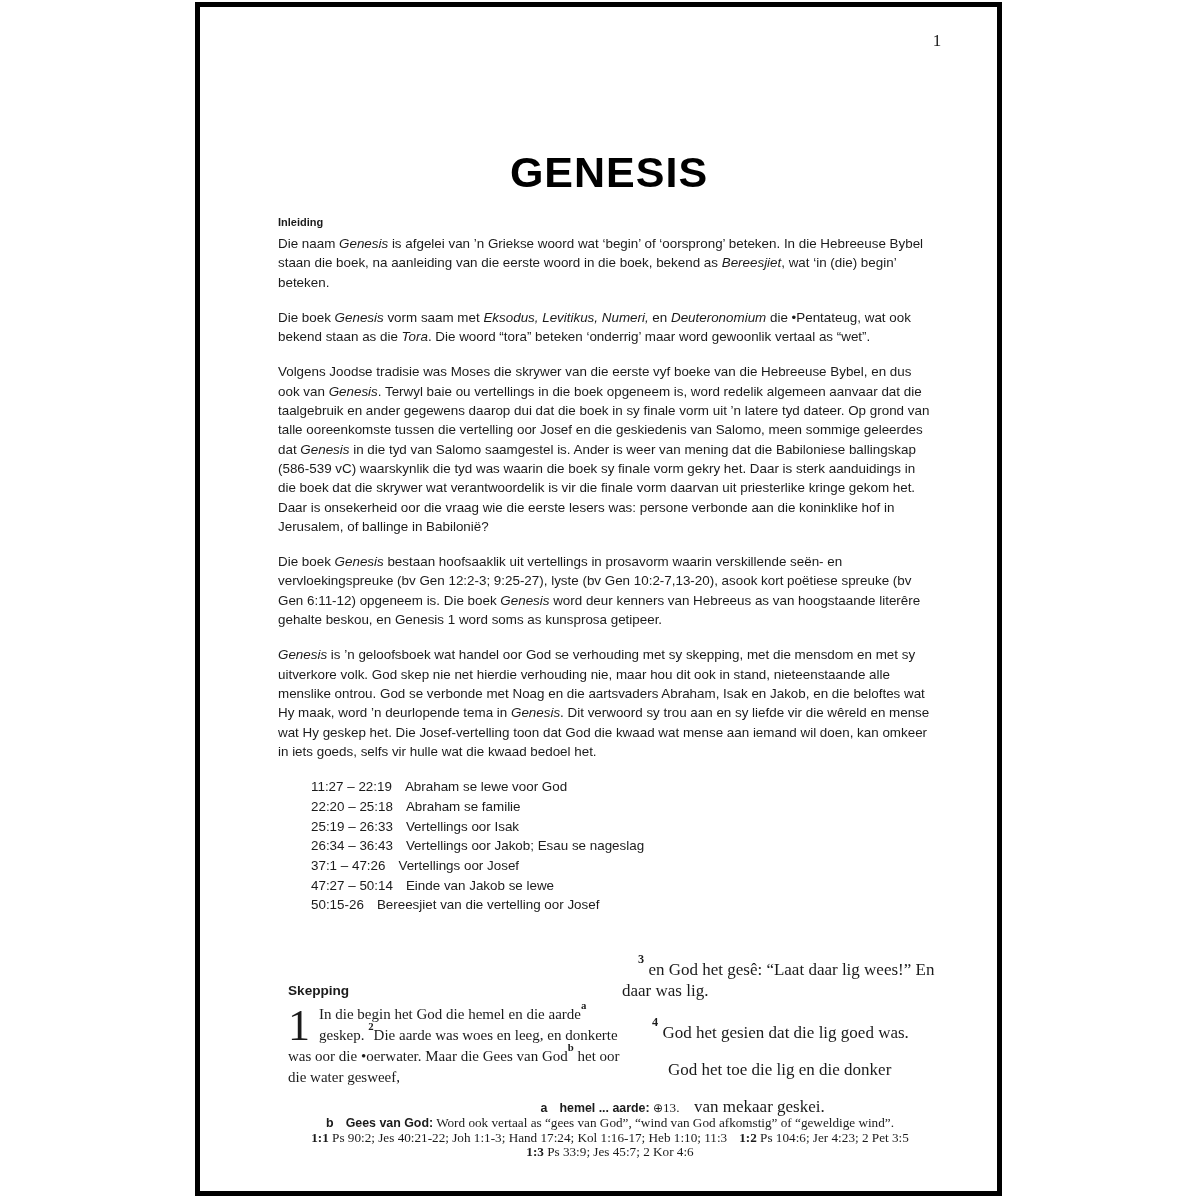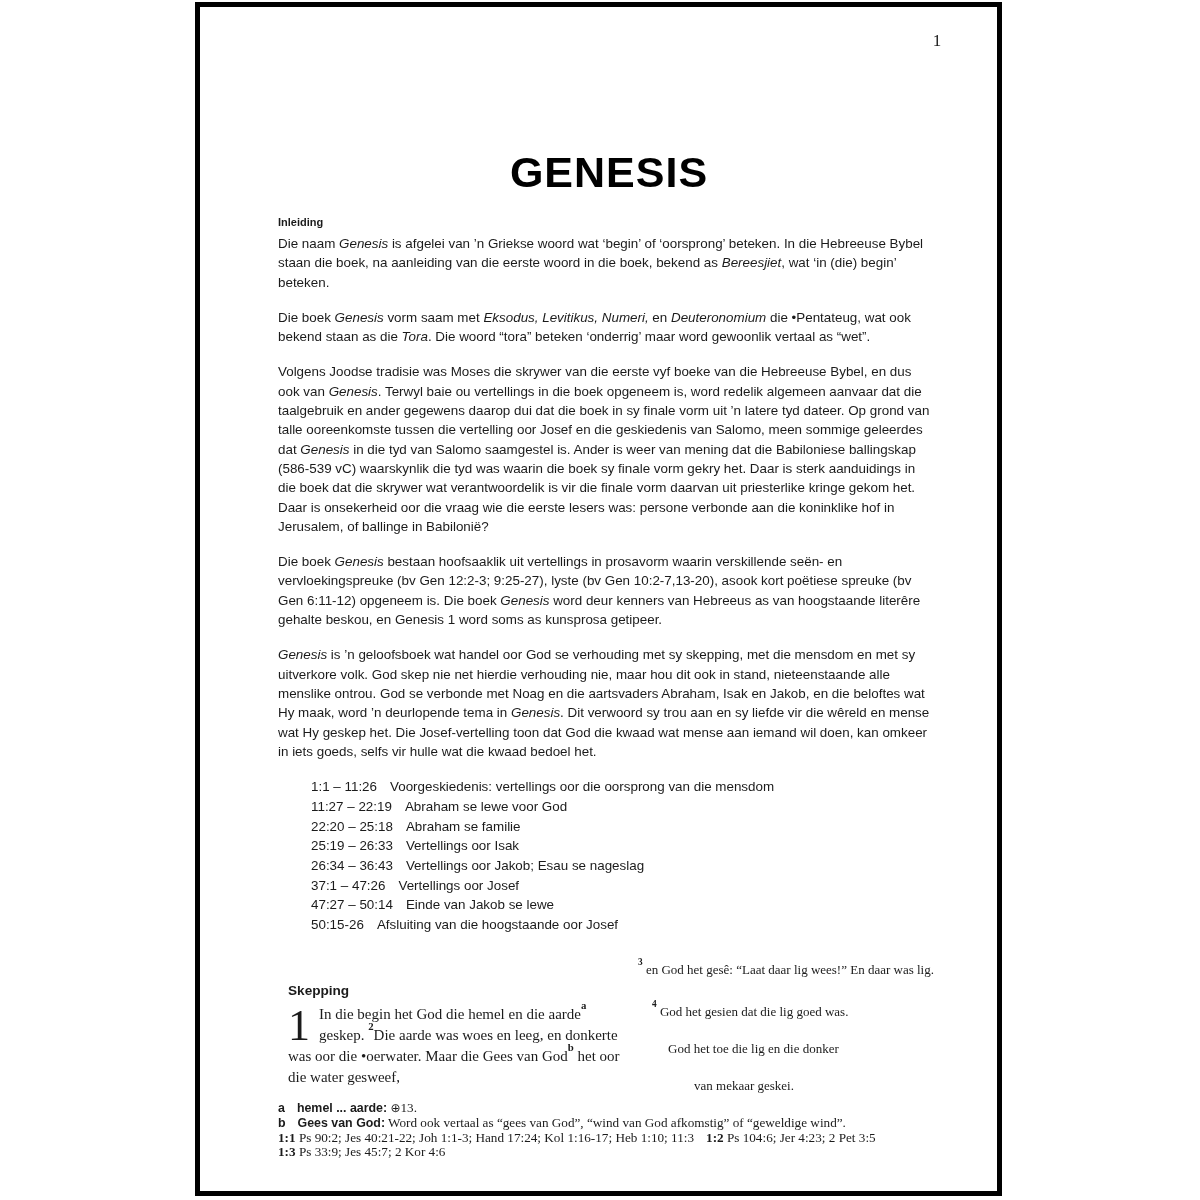--- a/index.html
+++ b/index.html
@@ -39,21 +39,21 @@
   .outline{margin:0;}
   .outline-item{
     font-size:13.4px;line-height:19.7px;padding-left:33px;
   }
   .outline-item .range{white-space:nowrap;}
   .outline-item .label{margin-left:13px;}
   
   .col-left{position:absolute;left:78px;top:975px;width:332px;margin-left:10px;}
   .col-right{
     position:absolute;left:422px;top:952px;width:318px;
-    font-family:"Liberation Serif",serif;font-size:13px;line-height:21px;
+    font-family:"Liberation Serif",serif;font-size:17px;line-height:21px;
   }
   .section-heading{
     font-weight:bold;font-size:13.6px;line-height:18px;margin:0 0 4px 0;
     font-family:"Liberation Sans",sans-serif;
   }
   .scripture{
     font-family:"Liberation Serif",serif;font-size:15px;line-height:21px;
     margin:0;
   }
   .dropcap{
@@ -62,21 +62,21 @@
   }
   .verse-p{margin:0 0 21px 0;text-indent:16px;}
   .poem-line{margin:16px;}
   .poem-0{padding-left:14px;}
   .poem-1{padding-left:30px;}
   .poem-2{padding-left:56px;}
   .footnotes{
     position:absolute;left:78px;top:1094px;width:664px;
     font-family:"Liberation Serif",serif;font-size:13.2px;line-height:14.8px;
   }
-  .fn-line{margin:0;}
+  .fn-line{margin:0;text-align:center;}
   .sans{font-family:"Liberation Sans",sans-serif;font-size:12.4px;}
   .gap{display:inline-block;width:12px;}
   .icon-globe{font-family:"DejaVu Sans",sans-serif;font-size:12px;}
 </style>
 </head>
 <body>
 
 <div class="sheet">
 
   <div class="page-number">1</div>
@@ -88,42 +88,39 @@
 
     <p class="para"><span>Die naam </span><span class="it">Genesis</span><span> is afgelei van ’n Griekse woord wat ‘begin’ of ‘oorsprong’ beteken. In die Hebreeuse Bybel staan die boek, na aanleiding van die eerste woord in die boek, bekend as </span><span class="it">Bereesjiet</span><span>, wat ‘in (die) begin’ beteken.</span></p>
     <p class="para"><span>Die boek </span><span class="it">Genesis</span><span> vorm saam met </span><span class="it">Eksodus, Levitikus, Numeri,</span><span> en </span><span class="it">Deuteronomium</span><span> die •Pentateug, wat ook bekend staan as die </span><span class="it">Tora</span><span>. Die woord “tora” beteken ‘onderrig’ maar word gewoonlik vertaal as “wet”.</span></p>
     <p class="para"><span>Volgens Joodse tradisie was Moses die skrywer van die eerste vyf boeke van die Hebreeuse Bybel, en dus ook van </span><span class="it">Genesis</span><span>. Terwyl baie ou vertellings in die boek opgeneem is, word redelik algemeen aanvaar dat die taalgebruik en ander gegewens daarop dui dat die boek in sy finale vorm uit ’n latere tyd dateer. Op grond van talle ooreenkomste tussen die vertelling oor Josef en die geskiedenis van Salomo, meen sommige geleerdes dat </span><span class="it">Genesis</span><span> in die tyd van Salomo saamgestel is. Ander is weer van mening dat die Babiloniese ballingskap (586-539 vC) waarskynlik die tyd was waarin die boek sy finale vorm gekry het. Daar is sterk aanduidings in die boek dat die skrywer wat verantwoordelik is vir die finale vorm daarvan uit priesterlike kringe gekom het. Daar is onsekerheid oor die vraag wie die eerste lesers was: persone verbonde aan die koninklike hof in Jerusalem, of ballinge in Babilonië?</span></p>
     <p class="para"><span>Die boek </span><span class="it">Genesis</span><span> bestaan hoofsaaklik uit vertellings in prosavorm waarin verskillende seën- en vervloekingspreuke (bv Gen 12:2-3; 9:25-27), lyste (bv Gen 10:2-7,13-20), asook kort poëtiese spreuke (bv Gen 6:11-12) opgeneem is. Die boek </span><span class="it">Genesis</span><span> word deur kenners van Hebreeus as van hoogstaande literêre gehalte beskou, en Genesis 1 word soms as kunsprosa getipeer.</span></p>
     <p class="para"><span class="it">Genesis</span><span> is ’n geloofsboek wat handel oor God se verhouding met sy skepping, met die mensdom en met sy uitverkore volk. God skep nie net hierdie verhouding nie, maar hou dit ook in stand, nieteenstaande alle menslike ontrou. God se verbonde met Noag en die aartsvaders Abraham, Isak en Jakob, en die beloftes wat Hy maak, word ’n deurlopende tema in </span><span class="it">Genesis</span><span>. Dit verwoord sy trou aan en sy liefde vir die wêreld en mense wat Hy geskep het. Die Josef-vertelling toon dat God die kwaad wat mense aan iemand wil doen, kan omkeer in iets goeds, selfs vir hulle wat die kwaad bedoel het.</span></p>
 
 
     <div class="outline">
       <div class="outline-item">
-        <span class="range">1:1 – 11:26</span><span class="label">Voorgeskiedenis: vertellings oor die oorsprong van die mensdom</span>
-      </div>
-      <div class="outline-item">
         <span class="range">11:27 – 22:19</span><span class="label">Abraham se lewe voor God</span>
       </div>
       <div class="outline-item">
         <span class="range">22:20 – 25:18</span><span class="label">Abraham se familie</span>
       </div>
       <div class="outline-item">
         <span class="range">25:19 – 26:33</span><span class="label">Vertellings oor Isak</span>
       </div>
       <div class="outline-item">
         <span class="range">26:34 – 36:43</span><span class="label">Vertellings oor Jakob; Esau se nageslag</span>
       </div>
       <div class="outline-item">
         <span class="range">37:1 – 47:26</span><span class="label">Vertellings oor Josef</span>
       </div>
       <div class="outline-item">
         <span class="range">47:27 – 50:14</span><span class="label">Einde van Jakob se lewe</span>
       </div>
       <div class="outline-item">
-        <span class="range">50:15-26</span><span class="label">Afsluiting van die hoogstaande oor Josef</span>
+        <span class="range">50:15-26</span><span class="label">Bereesjiet van die vertelling oor Josef</span>
       </div>
     </div>
   </div>
 
   <div class="col-left">
     <div class="section-heading">Skepping</div>
     <p class="scripture">
       <span class="dropcap">1</span><span><span>In die begin het God die hemel en die aarde</span><sup>a</sup><span> geskep. </span><sup>2</sup><span>Die aarde was woes en leeg, en donkerte was oor die •oerwater. Maar die Gees van God</span><sup>b</sup><span> het oor die water gesweef,</span></span>
     </p>
   </div>

